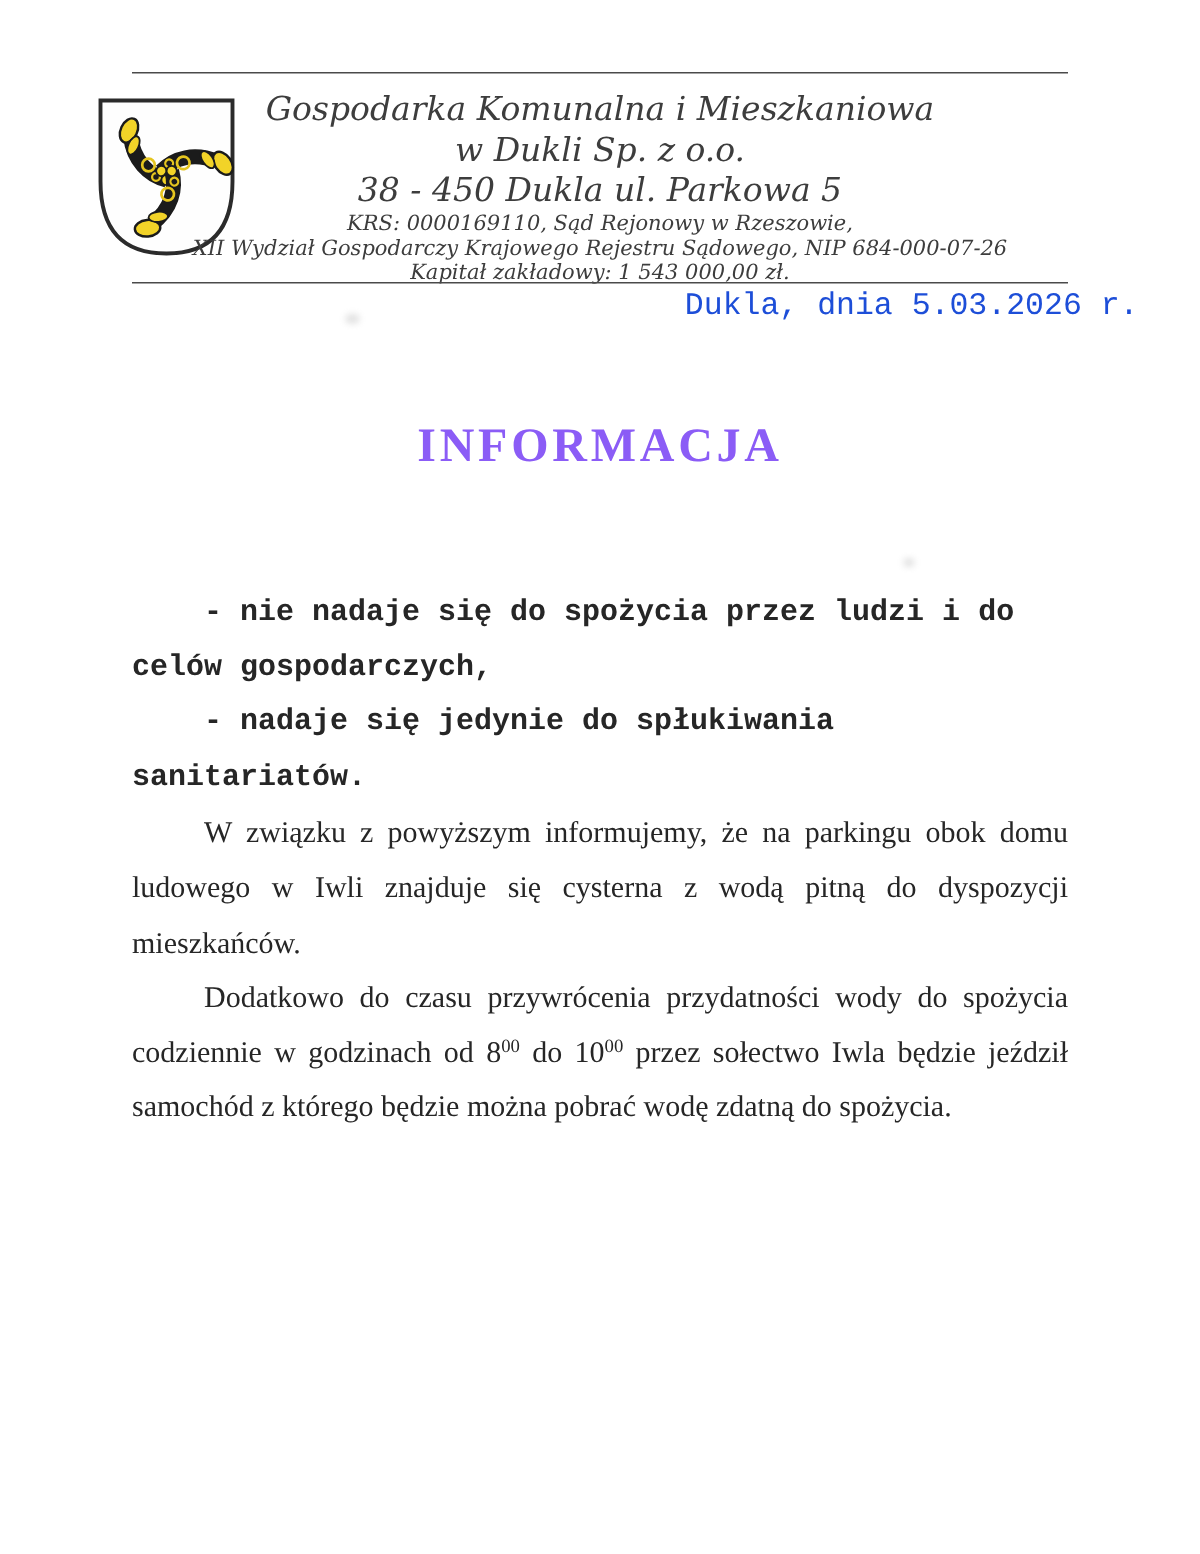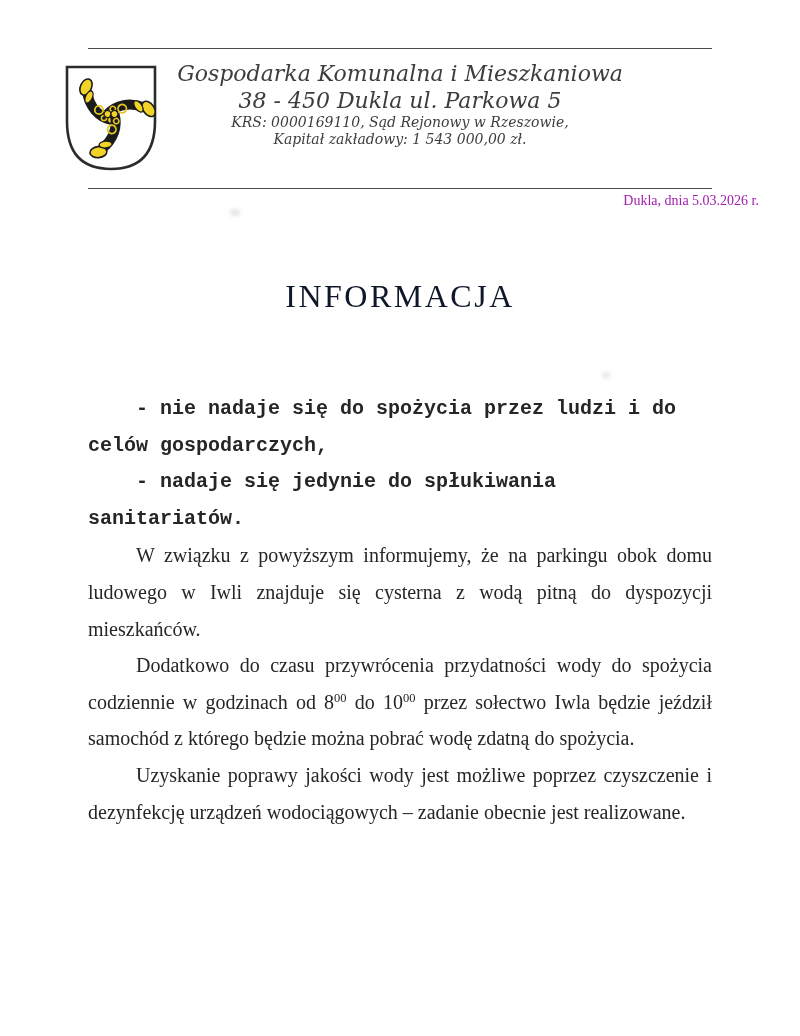--- a/index.html
+++ b/index.html
@@ -14,28 +14,28 @@
   
   .coat{position:absolute;left:62px;top:63px;}
   .lh-text{
     position:absolute;left:88px;top:60px;width:624px;text-align:center;
     font-family:"DejaVu Serif", serif;font-style:italic;color:#3d3d3d;
   }
   .lh-big{font-size:22px;line-height:27px;}
   .lh-small{font-size:14px;line-height:16.5px;}
 
   .date-line{
-    position:absolute;top:193px;right:88px;font-size:14px;color:#a21caf;
-    font-family:Liberation Serif, serif;
+    position:absolute;top:193px;right:88px;font-size:21px;color:#1d4ed8;
+    font-family:Liberation Mono, monospace;
   }
 
   .doc-title{
     position:absolute;top:278px;left:0;width:800px;margin:0;text-align:center;
-    font-family:"Liberation Serif", serif;font-weight:normal;font-size:32px;
-    letter-spacing:2.5px;color:#0f172a;
+    font-family:"Liberation Serif", serif;font-weight:bold;font-size:32px;
+    letter-spacing:2.5px;color:#8b5cf6;
   }
 
   
   .body-text{
     position:absolute;left:88px;top:391px;width:624px;
     font-size:20px;line-height:36.6px;text-align:justify;color:#262626;
   }
   .body-text p{margin:0;text-indent:48px;}
   .body-text p.list-line{text-indent:48px;text-align:left;font-weight:bold;font-family:Liberation Mono, monospace;}
   .b{font-weight:bold;}
@@ -82,37 +82,38 @@
         <circle cx="37" cy="47" r="4.2" fill="none" stroke="#e5c51f" stroke-width="1.8"></circle>
         <circle cx="42" cy="55" r="2.6" fill="none" stroke="#e5c51f" stroke-width="1.5"></circle>
       </g>
       <use href="#horn" transform="rotate(120 49 53)"></use>
       <use href="#horn" transform="rotate(240 49 53)"></use>
     </g>
   </svg>
 
   <div class="lh-text">
     <div class="lh-big">Gospodarka Komunalna i Mieszkaniowa</div>
+    <div class="lh-big">w Dukli Sp. z o.o.</div>
     <div class="lh-big">38 - 450 Dukla ul. Parkowa 5</div>
     <div class="lh-small">KRS: 0000169110, Sąd Rejonowy w Rzeszowie,</div>
+    <div class="lh-small">XII Wydział Gospodarczy Krajowego Rejestru Sądowego, NIP 684-000-07-26</div>
     <div class="lh-small">Kapitał zakładowy: 1 543 000,00 zł.</div>
   </div>
 
   <div class="rule rule-mid"></div>
 
   <div class="date-line">Dukla, dnia 5.03.2026 r.</div>
 
   <h1 class="doc-title">INFORMACJA</h1>
 
   <div class="body-text">
     <p class="list-line">- nie nadaje się do spożycia przez ludzi i do celów gospodarczych,</p>
     <p class="list-line">- nadaje się jedynie do spłukiwania sanitariatów.</p>
     <p>W związku z powyższym informujemy, że na parkingu obok domu ludowego w Iwli znajduje się cysterna z wodą pitną do dyspozycji mieszkańców.</p>
     <p><span>Dodatkowo do czasu przywrócenia przydatności wody do spożycia codziennie w godzinach od 8</span><span class="sup">00</span><span> do 10</span><span class="sup">00</span><span> przez sołectwo Iwla będzie jeździł samochód z którego będzie można pobrać wodę zdatną do spożycia.</span></p>
-    <p>Uzyskanie poprawy jakości wody jest możliwe poprzez czyszczenie i dezynfekcję urządzeń wodociągowych – zadanie obecnie jest realizowane.</p>
   </div>
 
   <div class="stamp">
     <div class="sl">GOSPODARKA KOMUNALNA</div>
     <div class="sl">I MIESZKANIOWA w DUKLI Sp. z o.o.</div>
     <div class="sl">38-450  Dukla,  ul.  Parkowa 5</div>
     <div class="sl">tel./fax:(0-13) 43-300-75, 43-301-69</div>
     <div class="sl">NIP 684-000-07-26, REGON 370137390</div>
     <div class="sl">Numer KRS: 0000169110</div>
     <div class="sl">Kapitał zakładowy: 1.543.000,000 zł</div>

